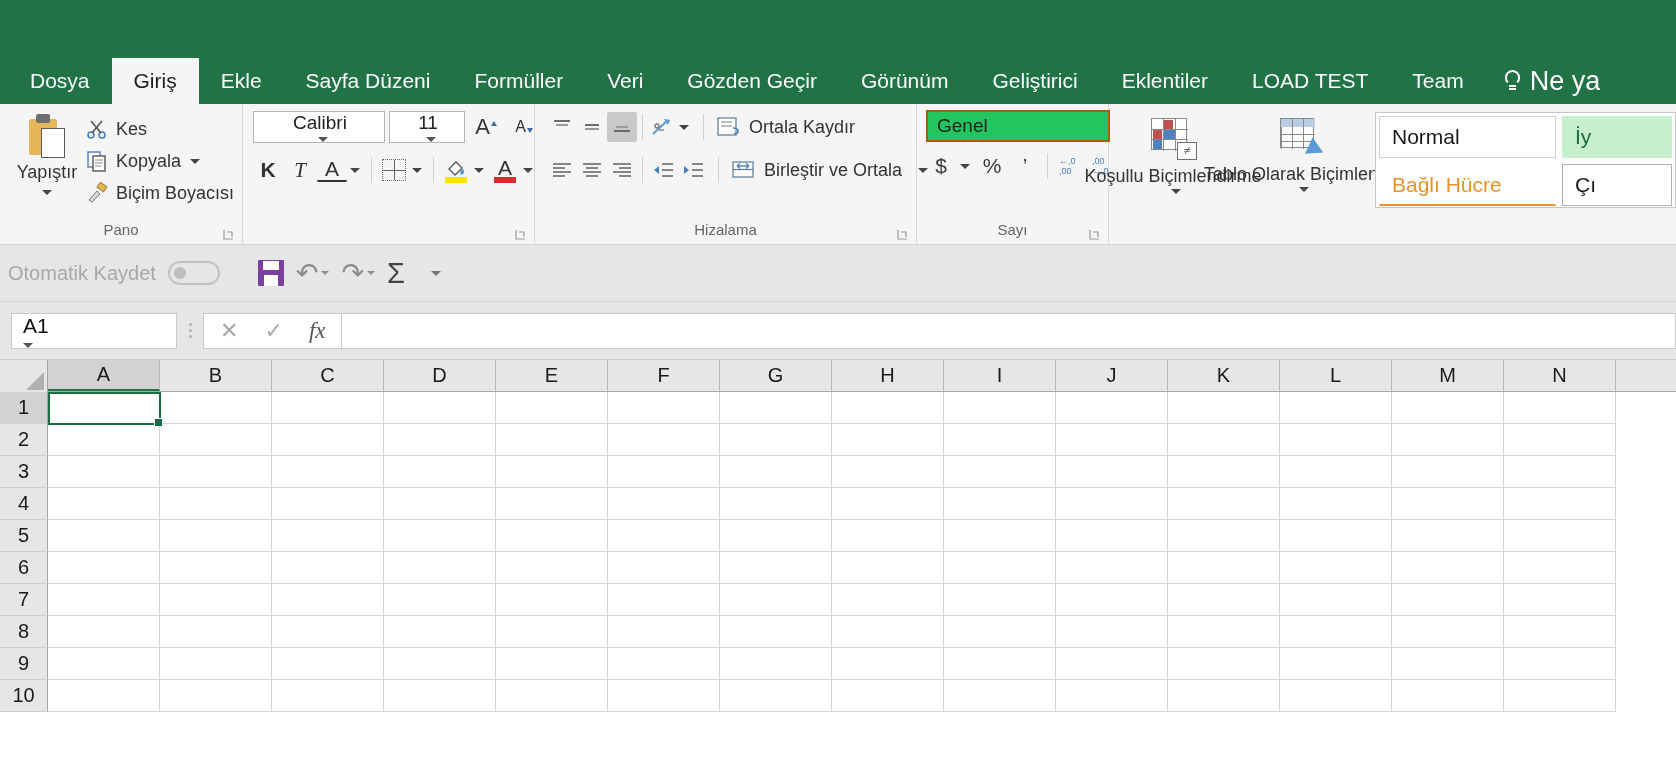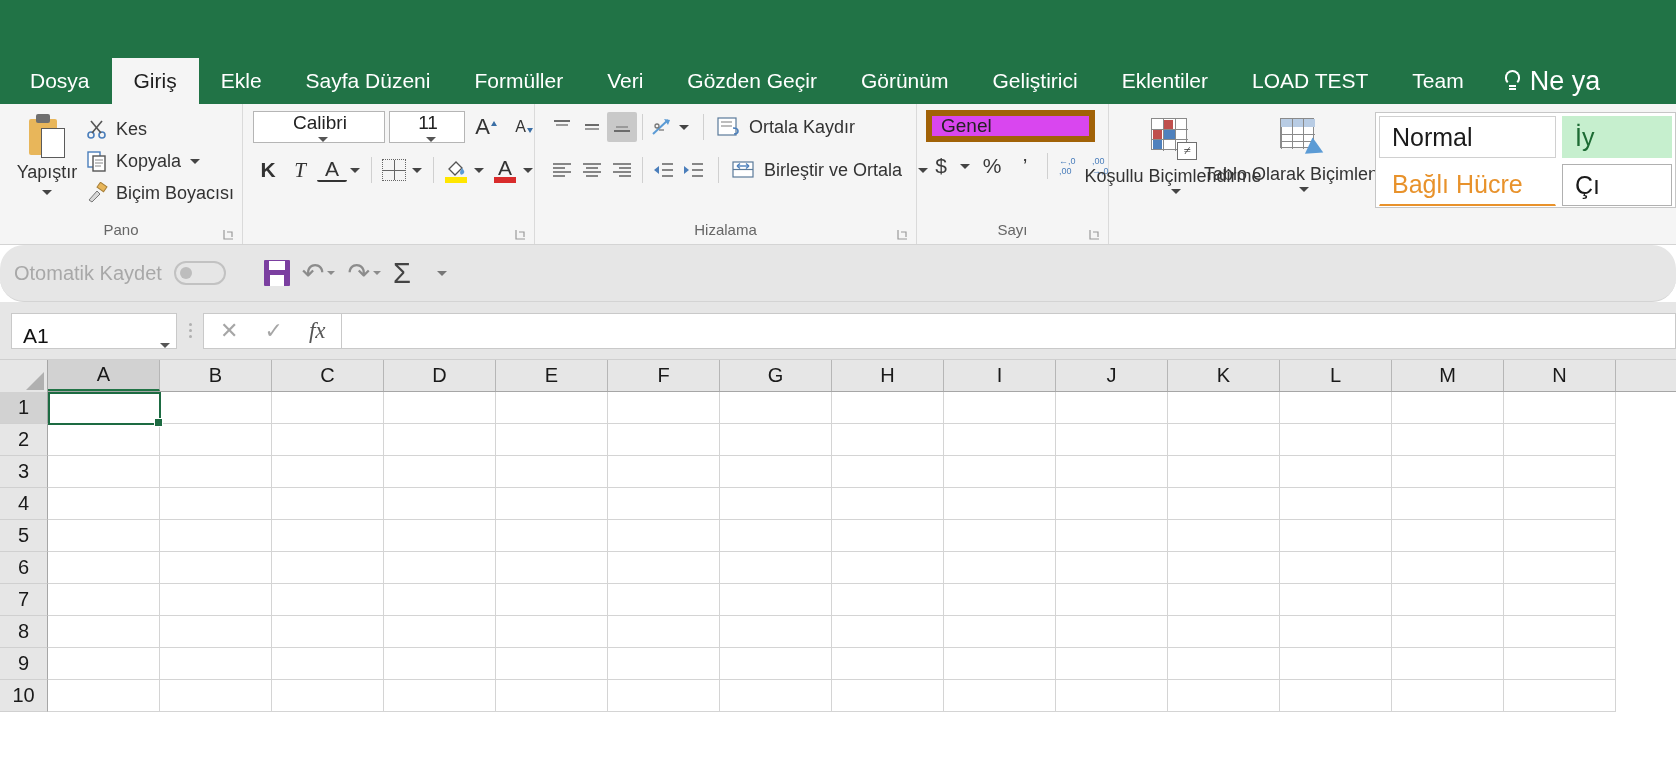--- a/index.html
+++ b/index.html
@@ -250,23 +250,23 @@
     width: 0; height: 0;
     border-left: 5px solid transparent;
     border-right: 5px solid transparent;
     border-top: 5px solid #444;
     margin-left: 7px;
   }
 
   
   .g-num { width: 192px; }
   .numfmt {
-    width: 169px; height: 32px;
-    background: #d946ef;
-    border: 6px solid #a16207;
+    width: 184px; height: 32px;
+    background: #22c55e;
+    border: 2px solid #a16207;
     display: flex; align-items: center;
     padding: 0 6px 0 9px;
     font-size: 19px; color: #222; cursor: default;
   }
   .numrow { display: flex; align-items: center; gap: 3px; margin-top: 9px; }
   .sym { font-size: 21px; color: #3a3a3a; }
   .dec-ico { font-size: 13px; color: #3a6ea5; width: 30px; line-height: 1; text-align: center; }
 
   
   .g-styles { width: 262px; display: flex; flex-direction: row; }
@@ -322,44 +322,43 @@
     width: 100%;
     height: 96px;
     display: grid;
     grid-template-columns: 183px 1fr;
     grid-template-rows: 48px 48px;
     overflow: hidden;
   }
   .sty {
     display: flex; align-items: center;
     padding: 9px 12px;
-    font-size: 25px;
+    font-size: 21px;
     border: 1px solid transparent;
     margin: 3px;
     cursor: default;
     white-space: nowrap;
     overflow: hidden;
   }
   .sty-normal { background: #ffffff; color: #1a1a1a; border-color: #d0d0d0; }
   .sty-linked {
     background: #ffffff; color: #e8922b;
     border-bottom: 2px solid #e8922b;
   }
   .sty-good { background: #c6efce; color: #1d6b34; }
   .sty-out { background: #ffffff; color: #1a1a1a; border-color: #b0b0b0; }
 
   
   .qat {
     height: 57px;
     background: #e6e6e6;
     display: flex; align-items: center;
-    padding-left: 14px;
+    padding-left: 8px;
     gap: 12px;
     border-bottom: 1px solid #d4d4d4;
-    border-radius: 24px;
   }
   .autosave-label { font-size: 20px; color: #a8a8a8; }
   .toggle {
     width: 52px; height: 24px;
     border: 2px solid #c2c2c2;
     border-radius: 12px;
     position: relative;
     background: #e6e6e6;
     cursor: default;
   }
@@ -402,24 +401,25 @@
     height: 58px;
     background: #e6e6e6;
     display: flex; align-items: center;
     padding: 0 0 0 11px;
     border-bottom: 1px solid #cfcfcf;
   }
   .namebox {
     width: 166px; height: 36px;
     background: #ffffff;
     border: 1px solid #c9c9c9;
-    display: flex; align-items: flex-end;
+    display: flex; align-items: flex-start;
     padding: 0 6px 0 11px;
     font-size: 21px; color: #111;
     cursor: default;
+    flex-direction: column;
   }
   .namebox .nval { flex: 1; }
   .namebox .ncar {
     width: 0; height: 0;
     border-left: 5px solid transparent;
     border-right: 5px solid transparent;
     border-top: 5px solid #555;
   }
   .grip {
     width: 26px; height: 36px;

